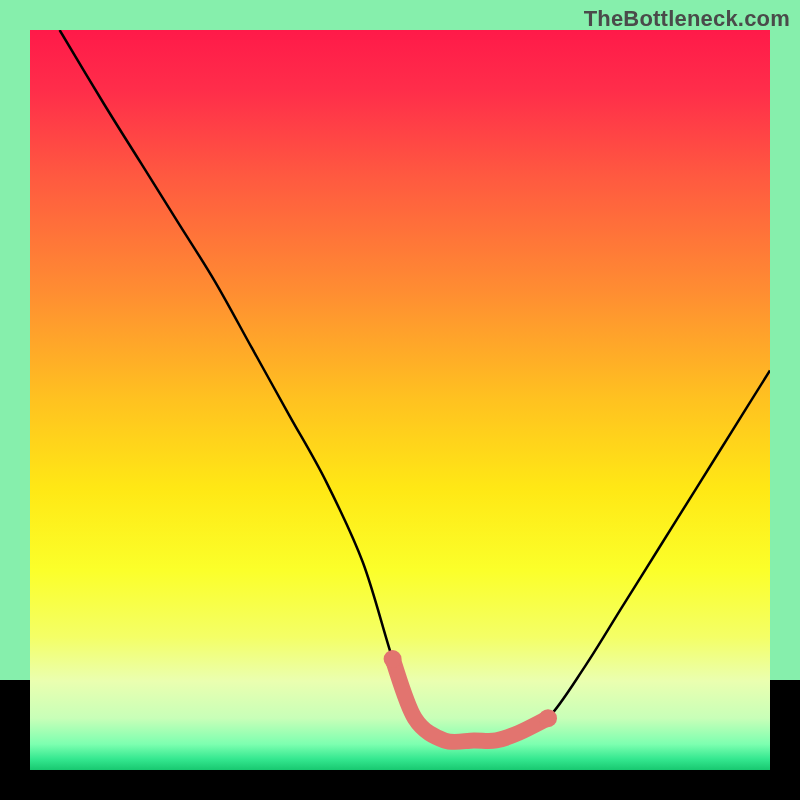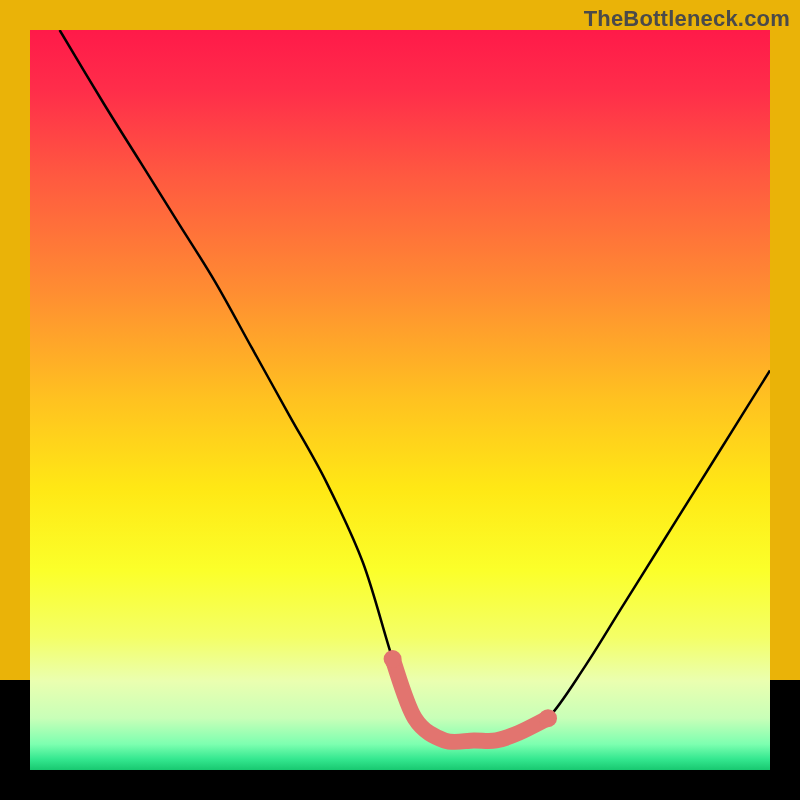--- a/index.html
+++ b/index.html
@@ -8,21 +8,21 @@
     background: #000;
     width: 800px;
     height: 800px;
     overflow: hidden;
     font-family: Arial, sans-serif;
   }
   .container {
     position: relative;
     width: 800px;
     height: 680px;
-    background: #eab308;
+    background: #86efac;
   }
   .plot-area {
     position: absolute;
     left: 30px;
     top: 30px;
     width: 740px;
     height: 740px;
   }
   .gradient-bg {
     position: absolute;

